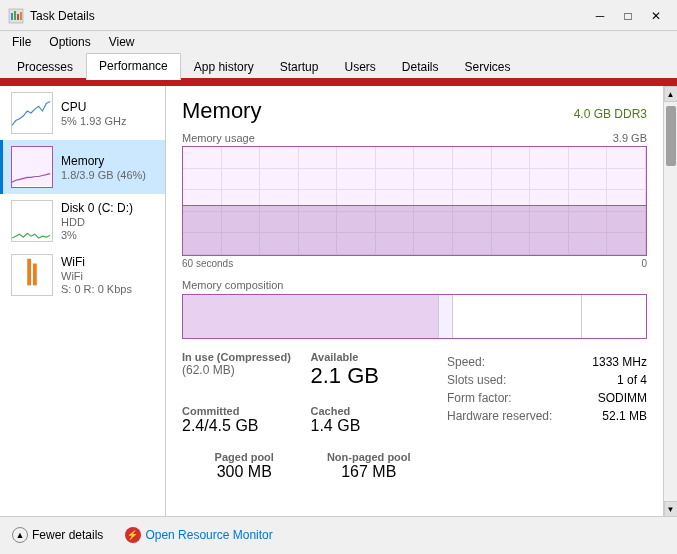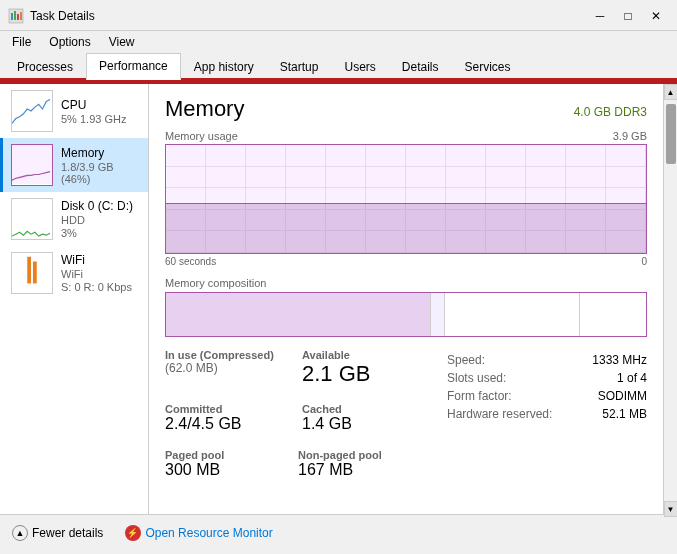--- a/index.html
+++ b/index.html
@@ -33,21 +33,21 @@
       padding: 2px 8px;
       cursor: pointer;
       font-size: 12px;
     }
 
     
     .tab-bar {
       display: flex;
       align-items: flex-end;
       background: #f0f0f0;
-      border-bottom: 6px solid #b91c1c;
+      border-bottom: 8px solid #b91c1c;
       padding: 0 4px;
     }
     .tab {
       padding: 5px 12px;
       font-size: 12px;
       cursor: pointer;
       border: 1px solid transparent;
       margin-bottom: -2px;
       background: transparent;
     }
@@ -60,21 +60,21 @@
 
     
     .main-container {
       display: flex;
       height: 430px;
       background: #fff;
     }
 
     
     .sidebar {
-      width: 149px;
+      width: 166px;
       border-right: 1px solid #ccc;
       overflow-y: auto;
       background: #fff;
     }
     .sidebar-item {
       display: flex;
       align-items: center;
       padding: 6px 8px;
       cursor: pointer;
       gap: 8px;
@@ -434,21 +434,21 @@
         <div style="display: grid; grid-template-columns: 1fr 1fr; gap: 0 8px; margin-bottom: 8px;">
           <div class="stat-block">
             <div class="stat-label">Committed</div>
             <div class="stat-value-sm">2.4/4.5 GB</div>
           </div>
           <div class="stat-block">
             <div class="stat-label">Cached</div>
             <div class="stat-value-sm">1.4 GB</div>
           </div>
         </div>
-        <div style="display: grid; grid-template-columns: 1fr 1fr; gap: 0 0;">
+        <div style="display: grid; grid-template-columns: 1fr 1fr; gap: 0 0; text-align: center;">
           <div class="stat-block">
             <div class="stat-label">Paged pool</div>
             <div class="stat-value-sm">300 MB</div>
           </div>
           <div class="stat-block">
             <div class="stat-label">Non-paged pool</div>
             <div class="stat-value-sm">167 MB</div>
           </div>
         </div>
       </div>

